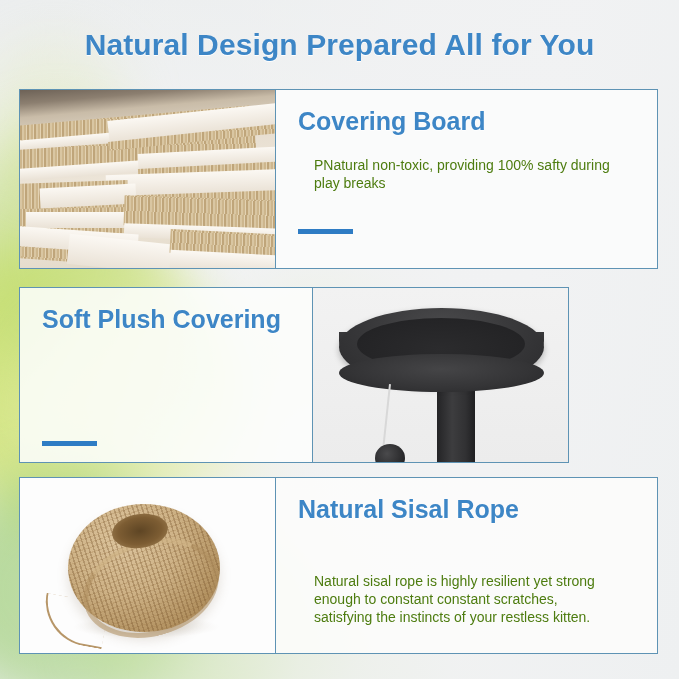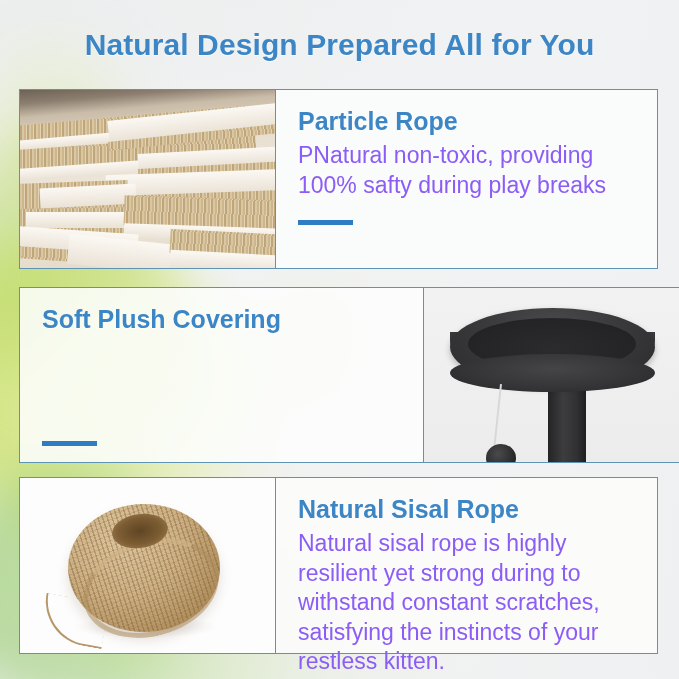--- a/index.html
+++ b/index.html
@@ -38,38 +38,38 @@
     font-size:30px;font-weight:bold;color:#3d86c6;letter-spacing:.1px;
     text-shadow:0 1px 0 rgba(255,255,255,.9);
   }
 
   
   .panel{
     position:absolute;border:1px solid #5e93b4;box-sizing:border-box;display:flex;
     background:rgba(255,255,255,.70);
   }
   #panel-1{left:19px;top:89px;width:639px;height:180px;}
-  #panel-2{left:19px;top:287px;width:661px;height:176px;}
+  #panel-2{left:19px;top:287px;width:550px;height:176px;}
   #panel-3{left:19px;top:477px;width:639px;height:177px;}
 
   .photo{position:relative;overflow:hidden;flex:0 0 auto;}
   .copy{
     position:relative;flex:1 1 auto;box-sizing:border-box;
     padding:18px 22px 0 22px;background:rgba(250,251,251,.72);
     display:flex;flex-direction:column;
   }
   #panel-1 .photo{width:255px;border-right:1px solid #5e93b4;}
   #panel-2 .photo{width:255px;border-left:1px solid #5e93b4;order:2;background:#efefef;}
   #panel-2 .copy{order:1;background:rgba(252,253,252,.55);}
   #panel-3 .photo{width:255px;border-right:1px solid #5e93b4;}
-  #panel-3 .copy{background:rgba(252,252,250,.55);}
+  #panel-3 .copy{background:rgba(252,252,250,.55);gap:28px;}
 
   .headline{font-size:25px;font-weight:bold;color:#3d86c6;line-height:1.05;margin:0 0 7px 0;
             text-shadow:0 1px 0 rgba(255,255,255,.75);}
-  .body{font-size:23px;color:#8b5cf6;line-height:1.28;margin:0;max-width:345px;}
+  .body{font-size:14px;color:#4d7c0f;line-height:1.28;margin:16px;max-width:345px;}
   #panel-3 .body{max-width:360px;}
   .rule{width:55px;height:5px;background:#2e7cc4;margin-top:auto;margin-bottom:18px;}
   #panel-1 .rule{margin-top:20px;}
   #panel-2 .rule{margin-bottom:16px;}
 
   
   .pb{position:absolute;inset:0;background:linear-gradient(175deg,#6d6257 0%,#8c7f70 7%,#c9bca8 14%,#e7ded0 30%,#efe8dc 60%,#e2d8c7 100%);}
   .pb .edge{position:absolute;background:
       repeating-linear-gradient(92deg,#cdb68d 0 2px,#e3d2b2 2px 3px,#bfa57a 3px 5px,#d9c6a2 5px 7px);
   }
@@ -175,21 +175,21 @@
       <div class="edge" style="left:104px;top:108px;width:162px;height:30px;transform:rotate(2deg);"></div>
       <div class="face" style="left:104px;top:136px;width:162px;height:14px;transform:rotate(2deg);"></div>
       <div class="face" style="left:-12px;top:140px;width:130px;height:22px;transform:rotate(4deg);"></div>
       <div class="edge" style="left:-12px;top:160px;width:130px;height:12px;transform:rotate(4deg);"></div>
       <div class="face" style="left:48px;top:150px;width:120px;height:30px;transform:rotate(6deg);"></div>
       <div class="edge" style="left:150px;top:142px;width:120px;height:24px;transform:rotate(3deg);"></div>
       <div class="face" style="left:150px;top:163px;width:120px;height:18px;transform:rotate(3deg);"></div>
     </div>
   </div>
   <div class="copy">
-    <h2 class="headline">Particle Rope</h2>
+    <h2 class="headline">Covering Board</h2>
     <p class="body">PNatural non-toxic, providing 100% safty during play breaks</p>
     <div class="rule"></div>
   </div>
 </div>
 
 <div class="panel" id="panel-2">
   <div class="copy">
     <h2 class="headline">Soft Plush Covering</h2>
     <div class="rule"></div>
   </div>
@@ -211,16 +211,16 @@
     <div class="rope-bg">
       <div class="rope-shadow"></div>
       <div class="rope-tail"></div>
       <div class="rope-ball"></div>
       <div class="rope-wrap"></div>
       <div class="rope-hole"></div>
     </div>
   </div>
   <div class="copy">
     <h2 class="headline">Natural Sisal Rope</h2>
-    <p class="body">Natural sisal rope is highly resilient yet strong during to withstand constant scratches, satisfying the instincts of your restless kitten.</p>
+    <p class="body">Natural sisal rope is highly resilient yet strong enough to constant constant scratches, satisfying the instincts of your restless kitten.</p>
     <div class="rule"></div>
   </div>
 </div>
 
 </body></html>

